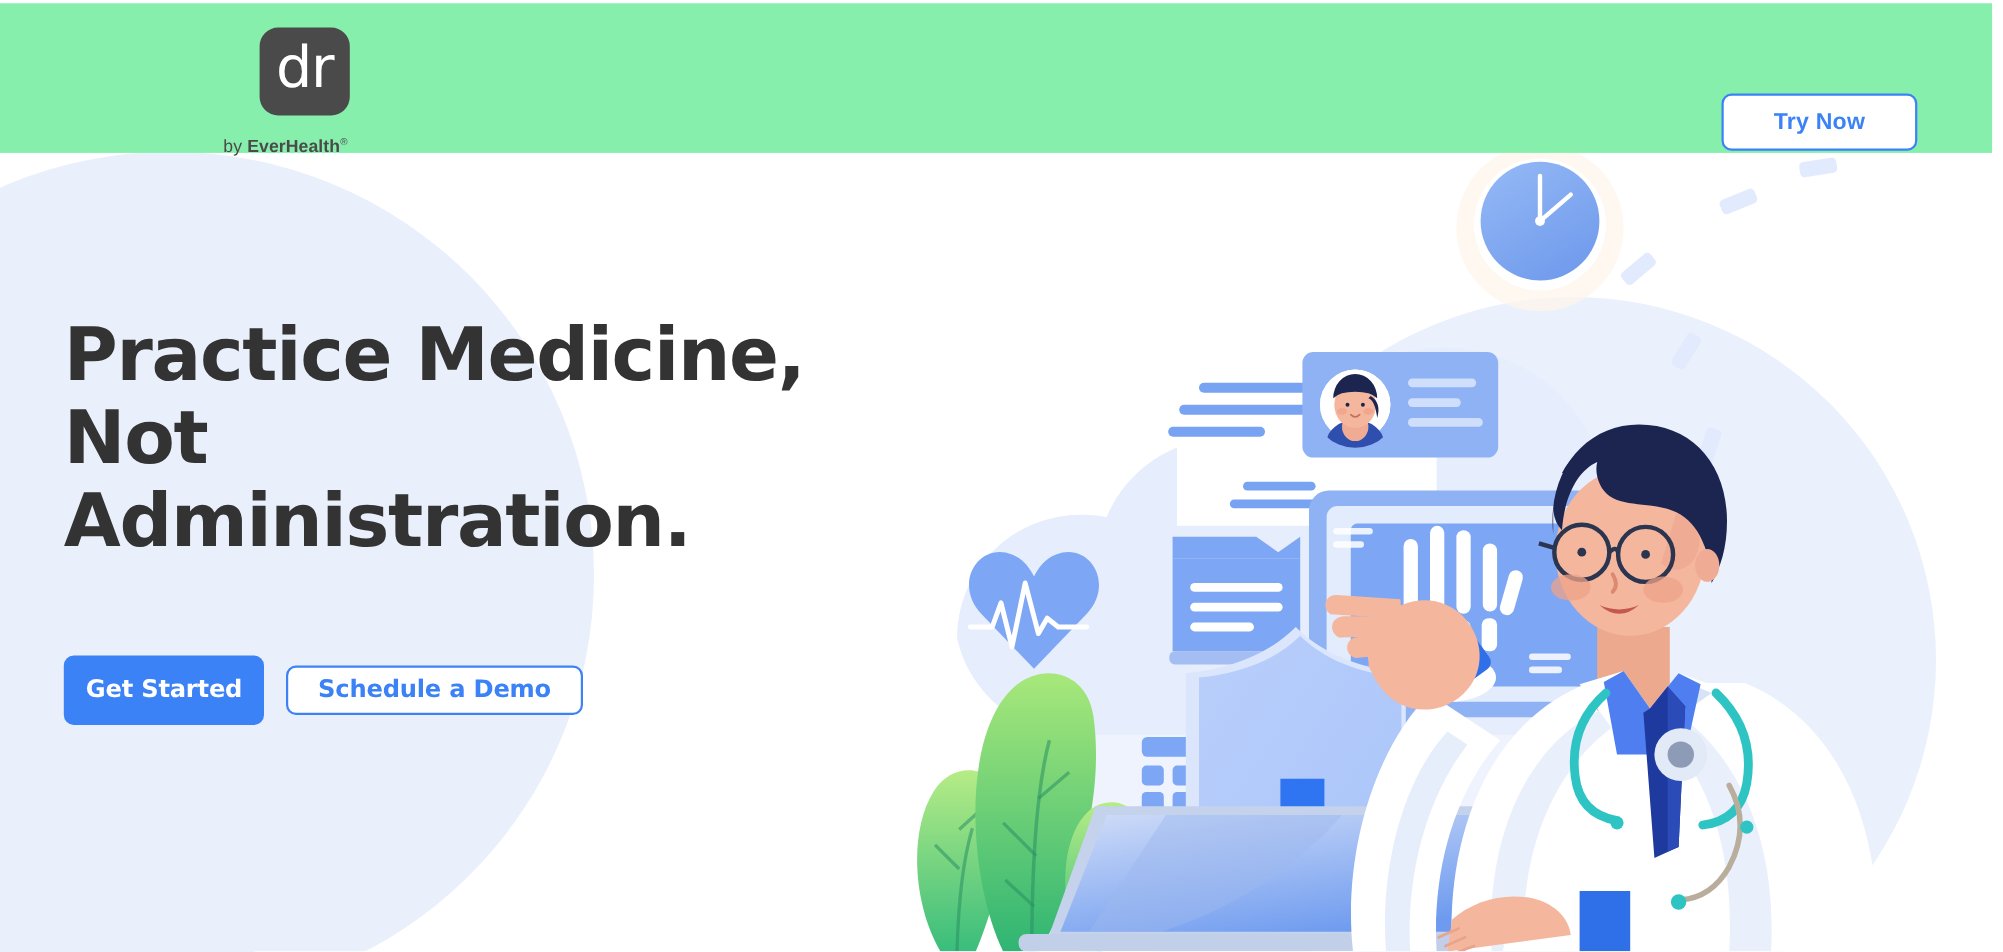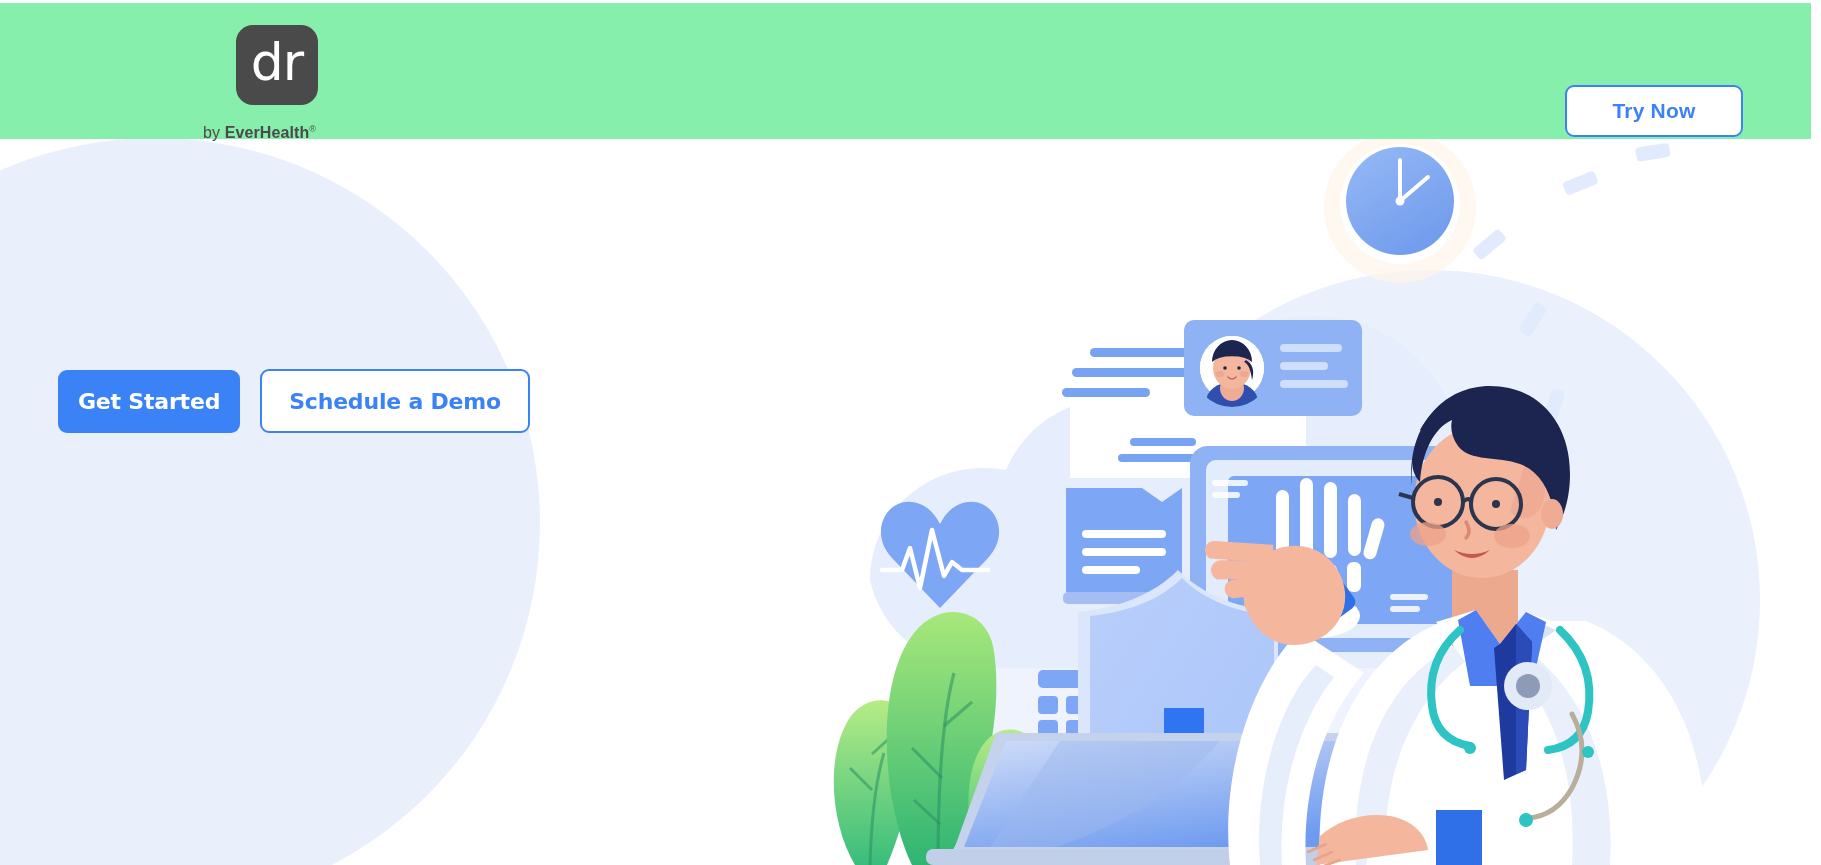--- a/index.html
+++ b/index.html
@@ -175,21 +175,21 @@
     font-size: 22px;
     font-weight: 700;
     cursor: pointer;
     display: flex;
     align-items: center;
     justify-content: center;
     font-family: "DejaVu Sans", sans-serif;
     letter-spacing: -0.2px;
   }
   .btn-secondary {
-    height: 64px;
+    height: 45px;
     padding: 0 27px;
     background: #ffffff;
     color: #3b82f6;
     border: 2px solid #3b82f6;
     border-radius: 9px;
     font-size: 22px;
     font-weight: 700;
     cursor: pointer;
     display: flex;
     align-items: center;
@@ -225,20 +225,25 @@
         </div>
       </div>
       <div class="logo-sub"><span>by </span><b>EverHealth</b><span style="font-size:9px;vertical-align:super;">®</span></div>
     </div>
 
 
     <button class="try-now">Try Now</button>
   </div>
 
   <div class="hero-text">
+    <h1 class="hero-title">
+      <span>Practice Medicine,</span><br>
+      <span>Not</span><br>
+      <span>Administration.</span>
+    </h1>
     <div class="hero-btns">
       <button class="btn-primary">Get Started</button>
       <button class="btn-secondary">Schedule a Demo</button>
     </div>
   </div>
 
   <div class="illustration">
     <svg viewBox="0 0 1061 735" xmlns="http://www.w3.org/2000/svg">
       <defs>
         <linearGradient id="gLaptop" x1="0" y1="0" x2="0.6" y2="1">

